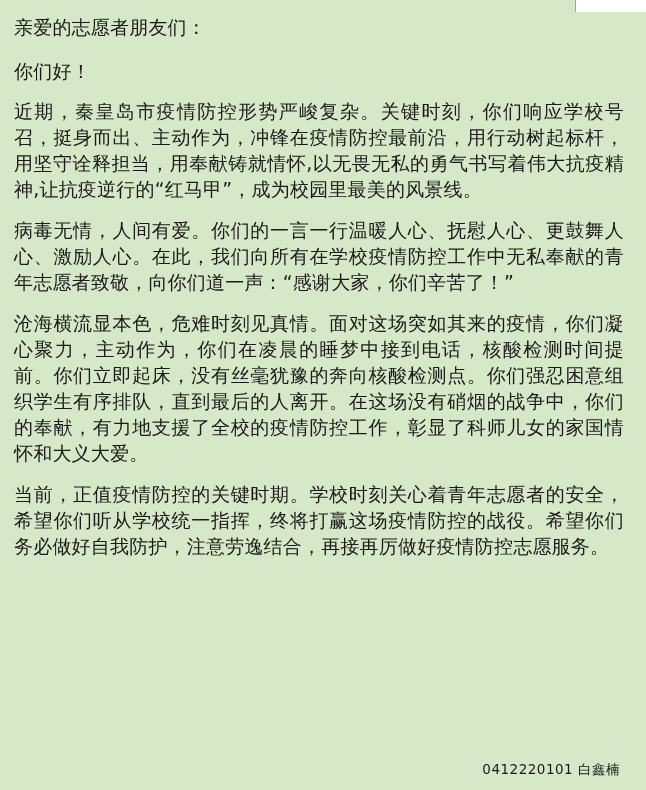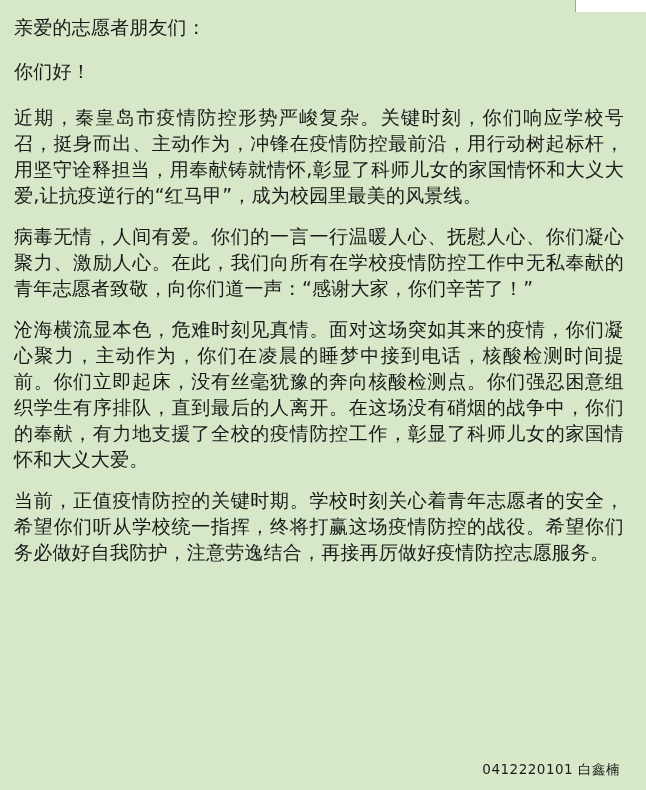--- a/index.html
+++ b/index.html
@@ -53,21 +53,21 @@
     letter-spacing: 0.2px;
     text-align: justify;
     text-justify: inter-ideograph;
     margin: 0 0 15px 0;
     text-indent: 0;
   }
   .para.salutation {
     margin-bottom: 18px;
   }
   .para.greeting {
-    margin-bottom: 20px;
+    margin-bottom: 14px;
   }
   .para.closing {
     margin-bottom: 0;
   }
   .signature {
     position: absolute;
     right: 26px;
     bottom: 11px;
     font-size: 13.5px;
     color: #1a1a1a;
@@ -82,23 +82,23 @@
 
   <div class="corner-notch"></div>
   <div class="corner-notch-edge"></div>
 
   <div class="doc-body">
 
     <p class="para salutation">亲爱的志愿者朋友们：</p>
 
     <p class="para greeting">你们好！</p>
 
-    <p class="para">近期，秦皇岛市疫情防控形势严峻复杂。关键时刻，你们响应学校号召，挺身而出、主动作为，冲锋在疫情防控最前沿，用行动树起标杆，用坚守诠释担当，用奉献铸就情怀,彰显了科师儿女的家国情怀和大义大爱,让抗疫逆行的“红马甲”，成为校园里最美的风景线。</p>
+    <p class="para">近期，秦皇岛市疫情防控形势严峻复杂。关键时刻，你们响应学校号召，挺身而出、主动作为，冲锋在疫情防控最前沿，用行动树起标杆，用坚守诠释担当，用奉献铸就情怀,以无畏无私的勇气书写着伟大抗疫精神,让抗疫逆行的“红马甲”，成为校园里最美的风景线。</p>
 
-    <p class="para">病毒无情，人间有爱。你们的一言一行温暖人心、抚慰人心、你们凝心聚力、激励人心。在此，我们向所有在学校疫情防控工作中无私奉献的青年志愿者致敬，向你们道一声：“感谢大家，你们辛苦了！”</p>
+    <p class="para">病毒无情，人间有爱。你们的一言一行温暖人心、抚慰人心、更鼓舞人心、激励人心。在此，我们向所有在学校疫情防控工作中无私奉献的青年志愿者致敬，向你们道一声：“感谢大家，你们辛苦了！”</p>
 
     <p class="para">沧海横流显本色，危难时刻见真情。面对这场突如其来的疫情，你们凝心聚力，主动作为，你们在凌晨的睡梦中接到电话，核酸检测时间提前。你们立即起床，没有丝毫犹豫的奔向核酸检测点。你们强忍困意组织学生有序排队，直到最后的人离开。在这场没有硝烟的战争中，你们的奉献，有力地支援了全校的疫情防控工作，彰显了科师儿女的家国情怀和大义大爱。</p>
 
 
     <p class="para">当前，正值疫情防控的关键时期。学校时刻关心着青年志愿者的安全，希望你们听从学校统一指挥，终将打赢这场疫情防控的战役。希望你们务必做好自我防护，注意劳逸结合，再接再厉做好疫情防控志愿服务。</p>
 
 
 
   </div>
 

